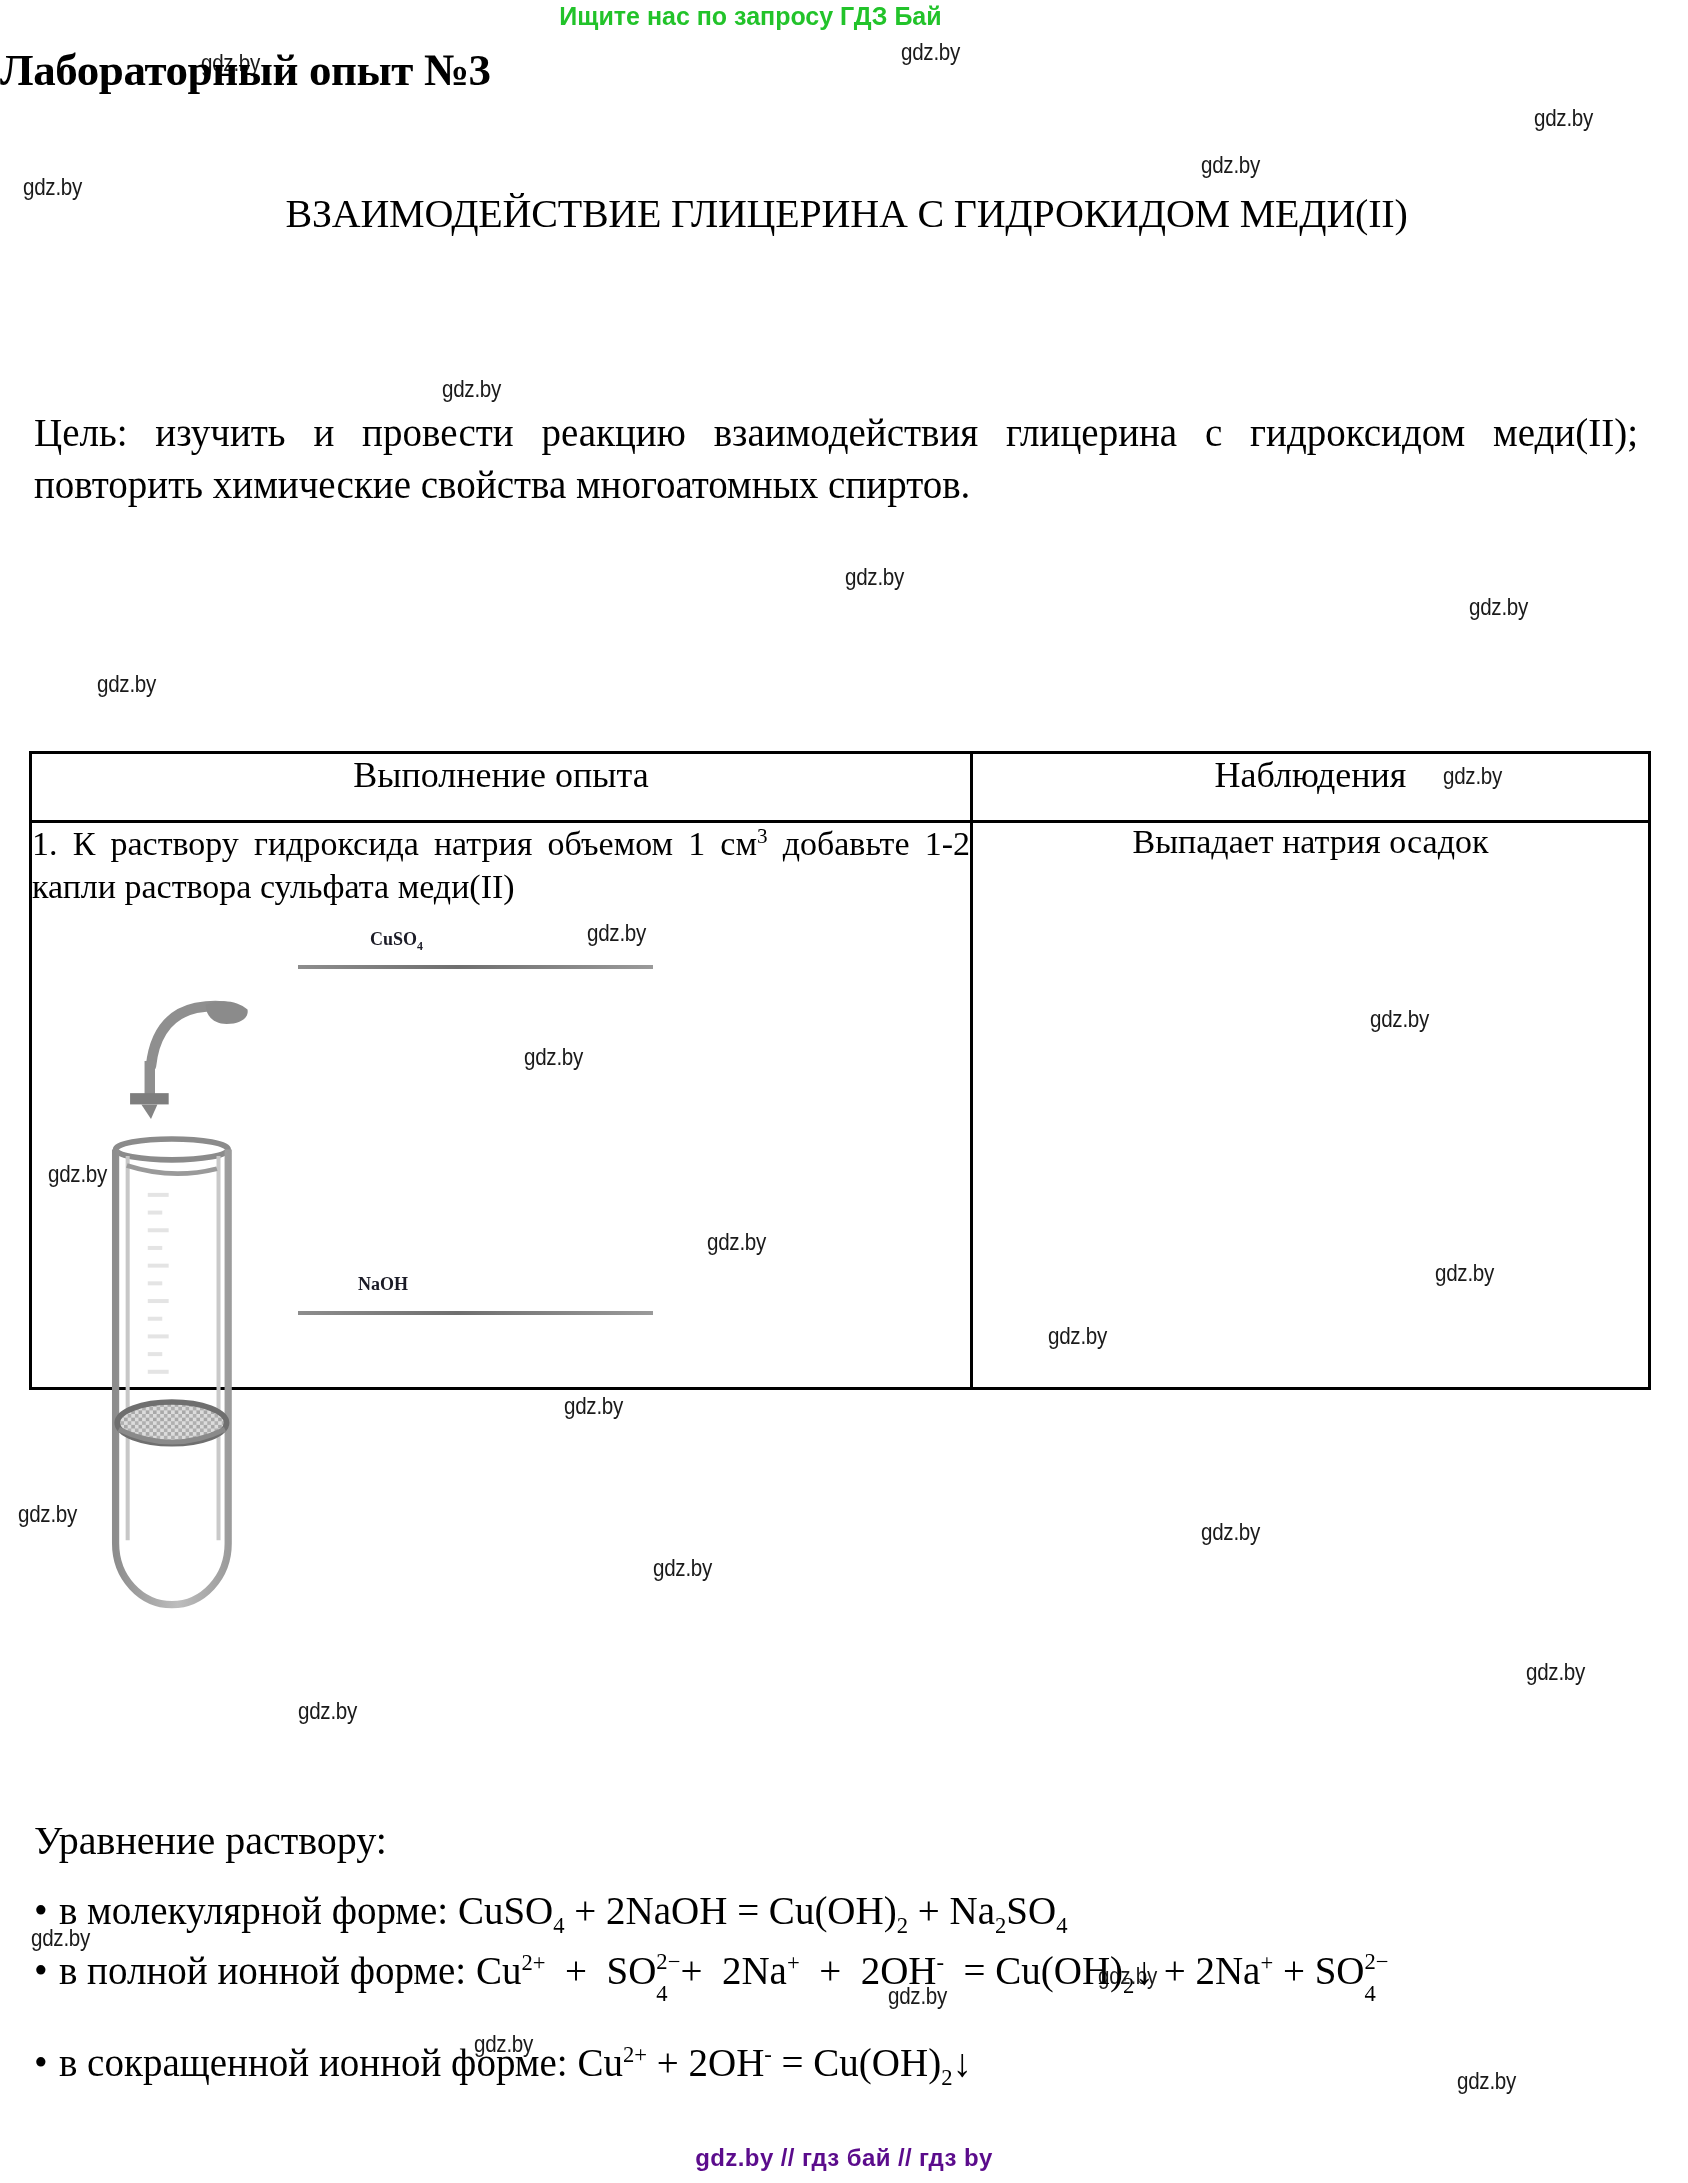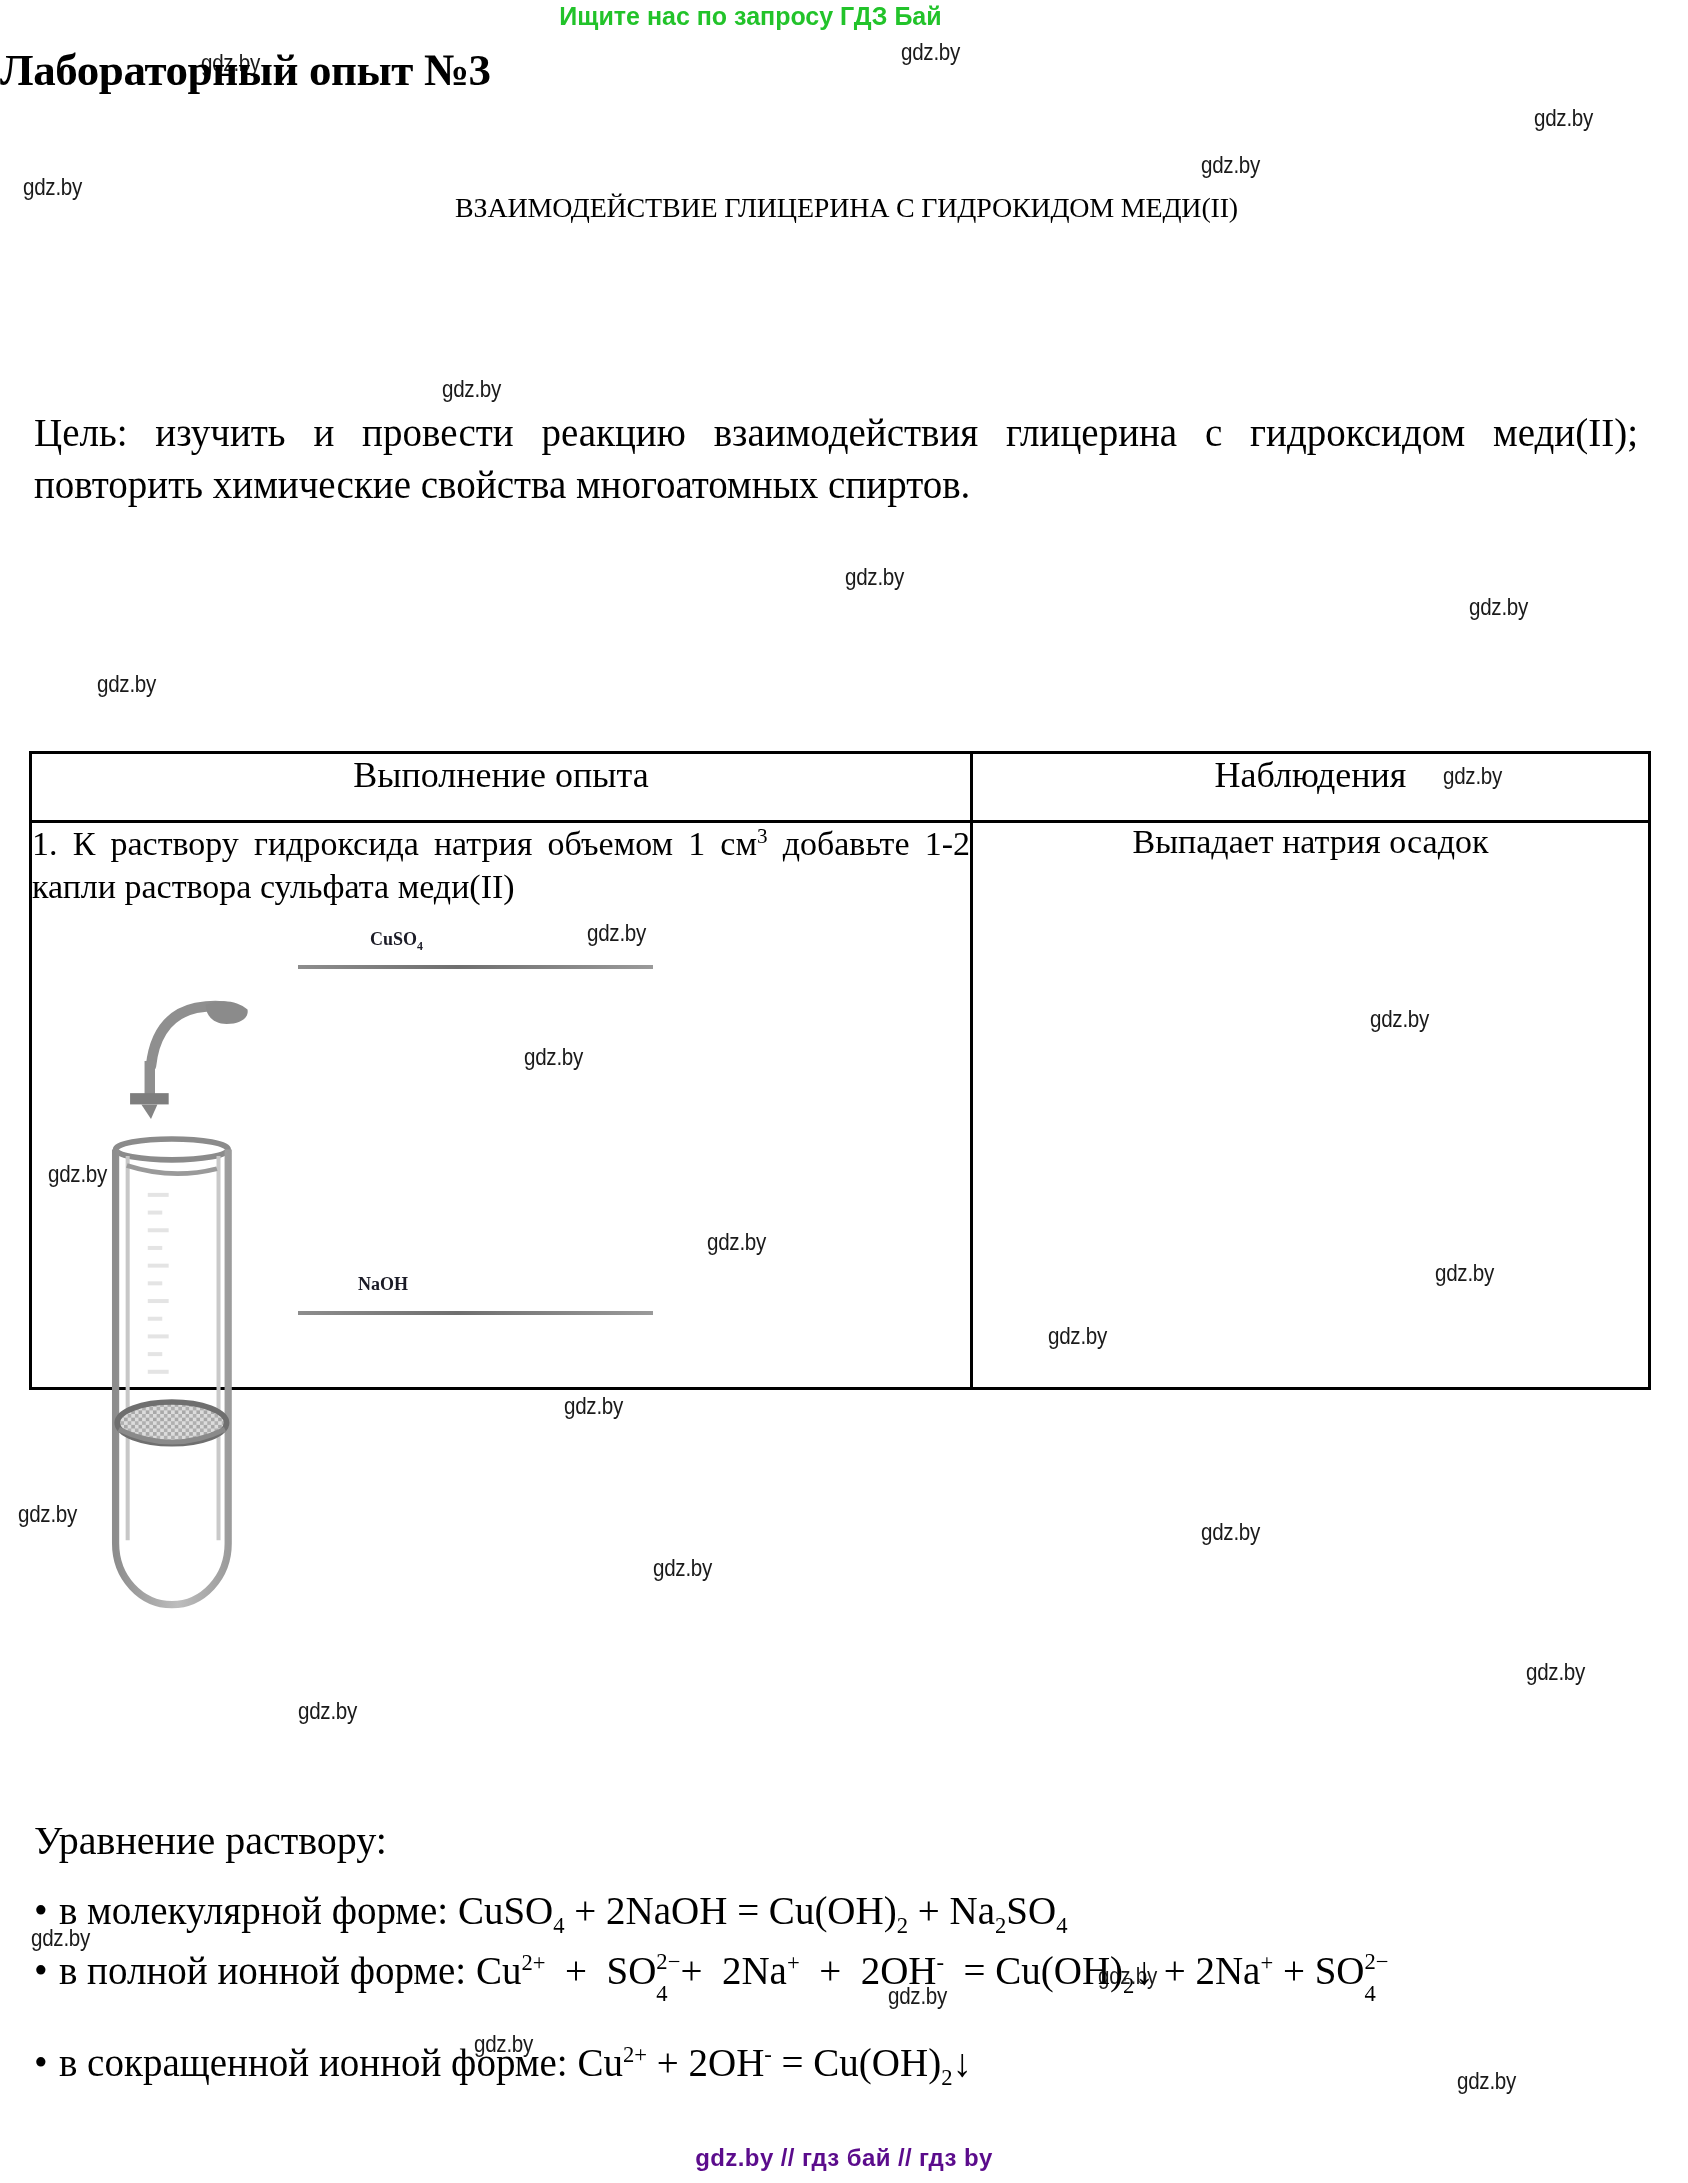--- a/index.html
+++ b/index.html
@@ -74,21 +74,21 @@
     letter-spacing: -0.4px;
     z-index: 5;
   }
 
   .doc-subtitle {
     position: absolute;
     left: 97px;
     top: 192px;
     width: 1499px;
     text-align: center;
-    font-size: 28px;
+    font-size: 40px;
     line-height: 1.12;
     letter-spacing: -0.2px;
     z-index: 5;
   }
 
   
   .goal {
     position: absolute;
     left: 34px;
     top: 407px;

